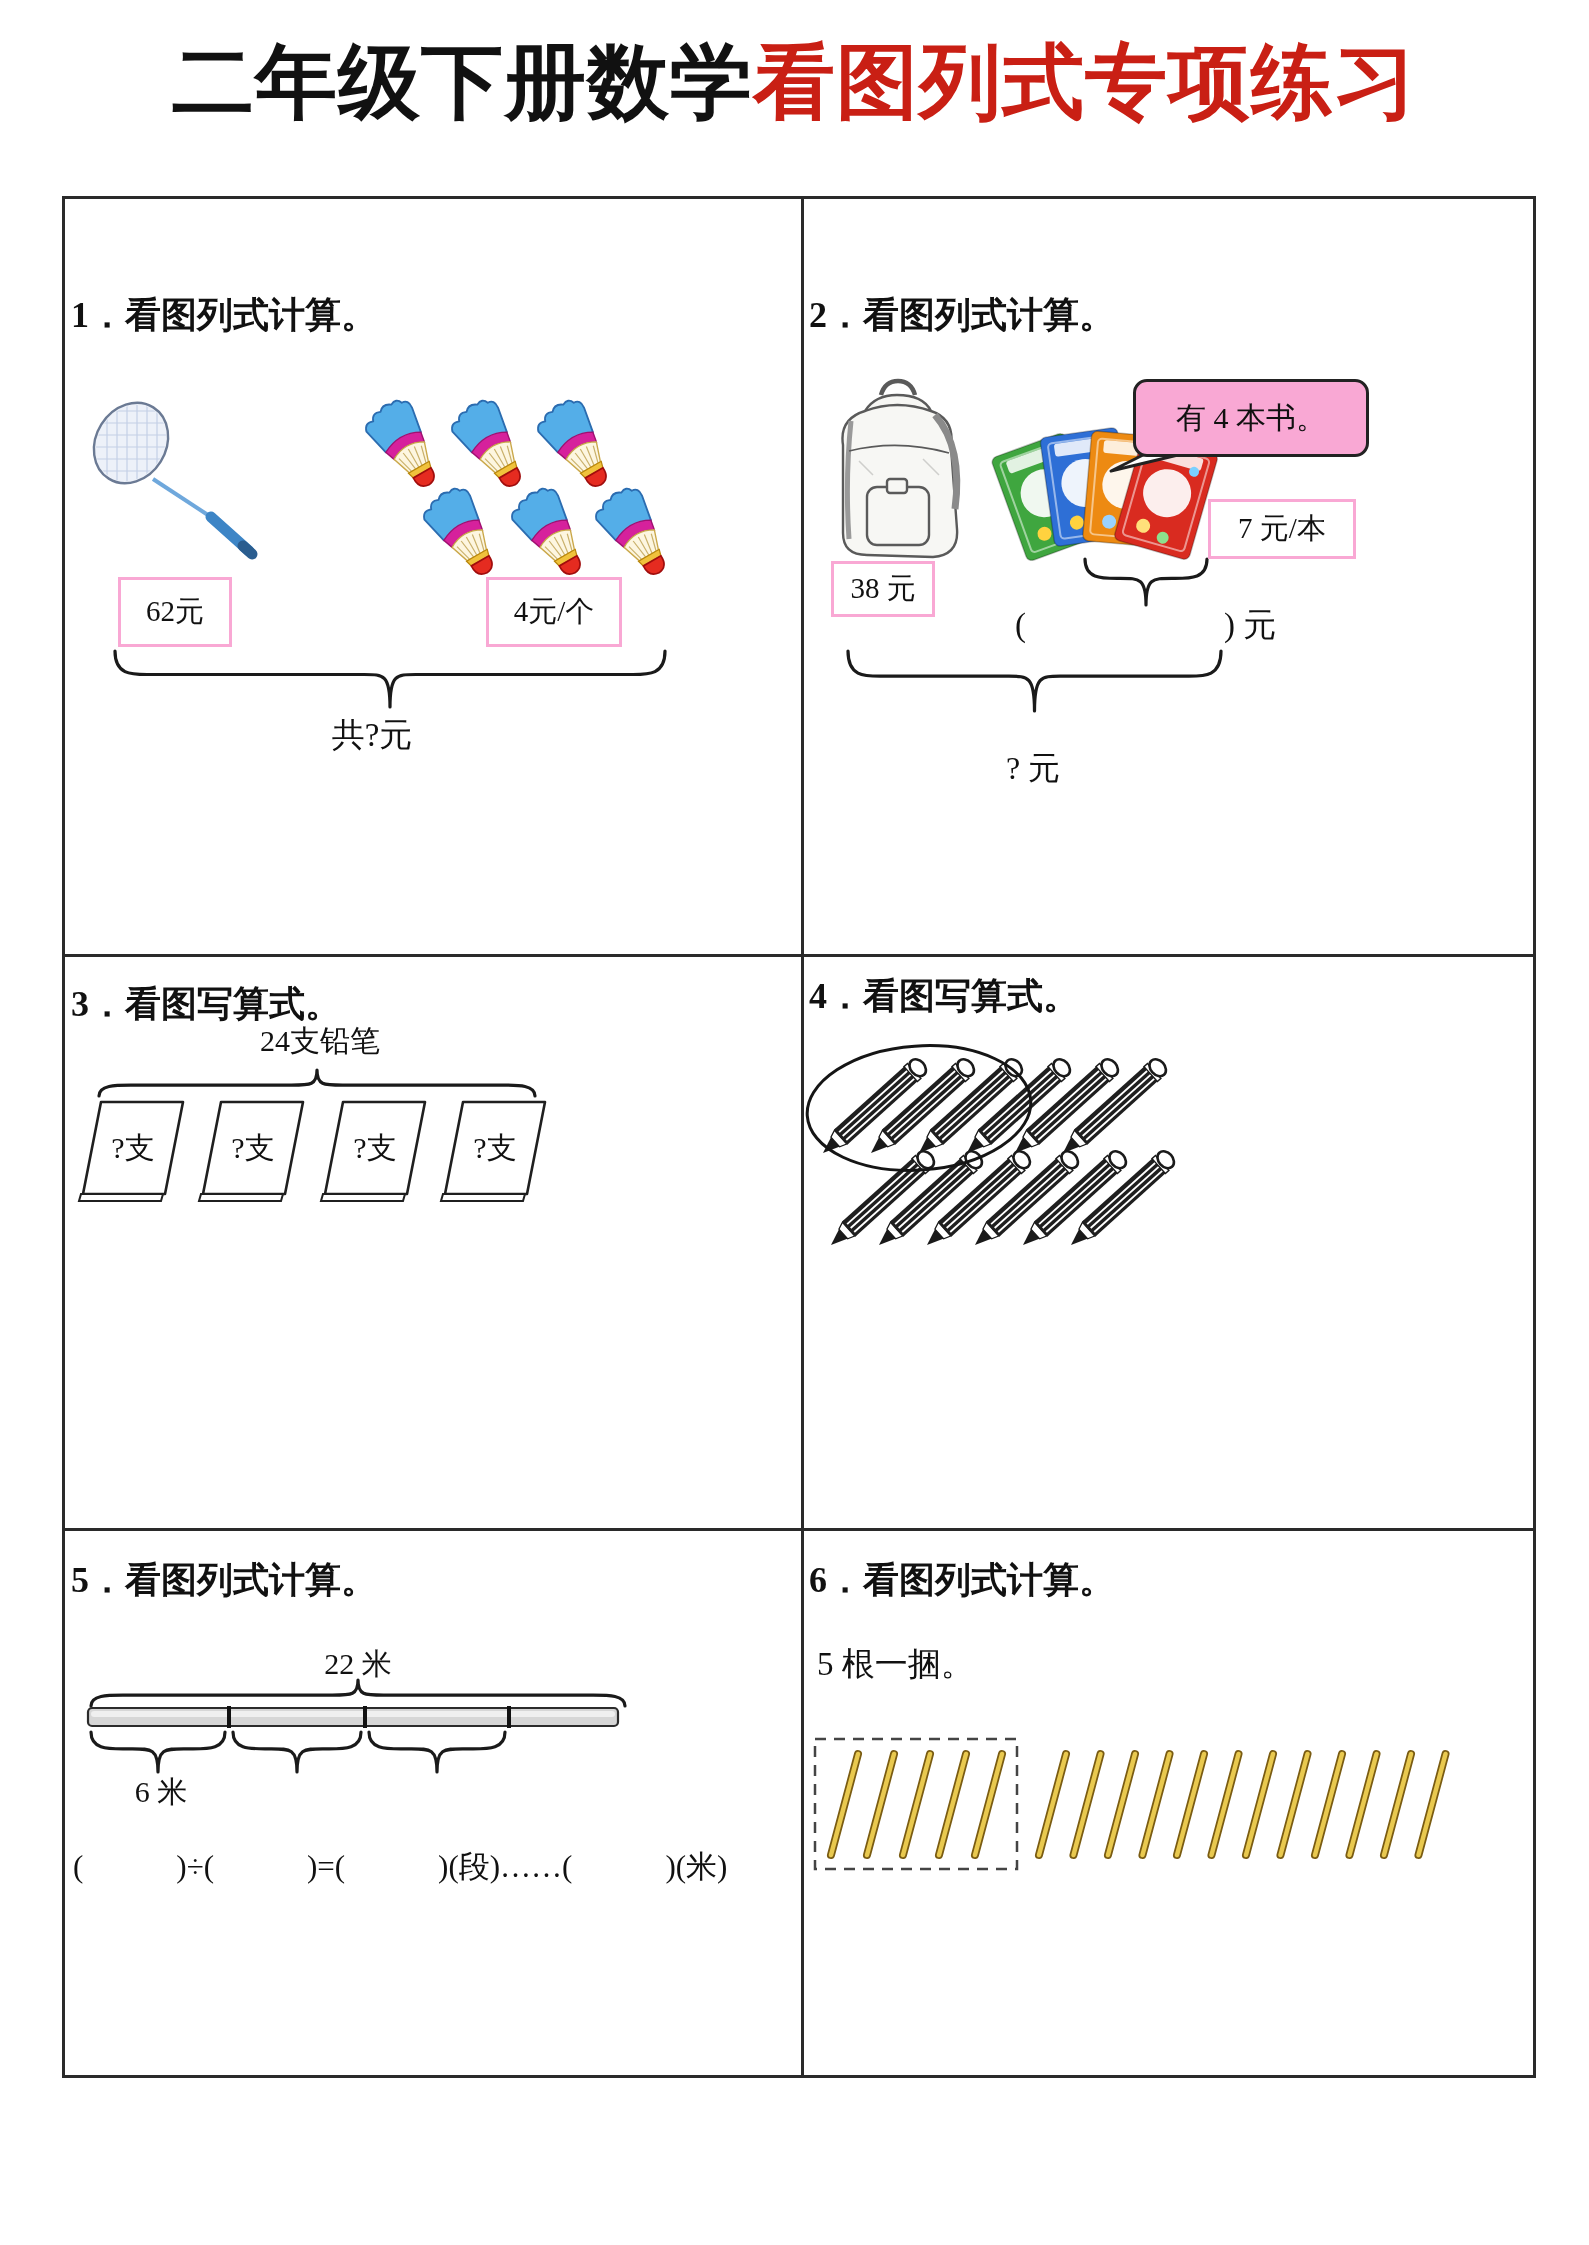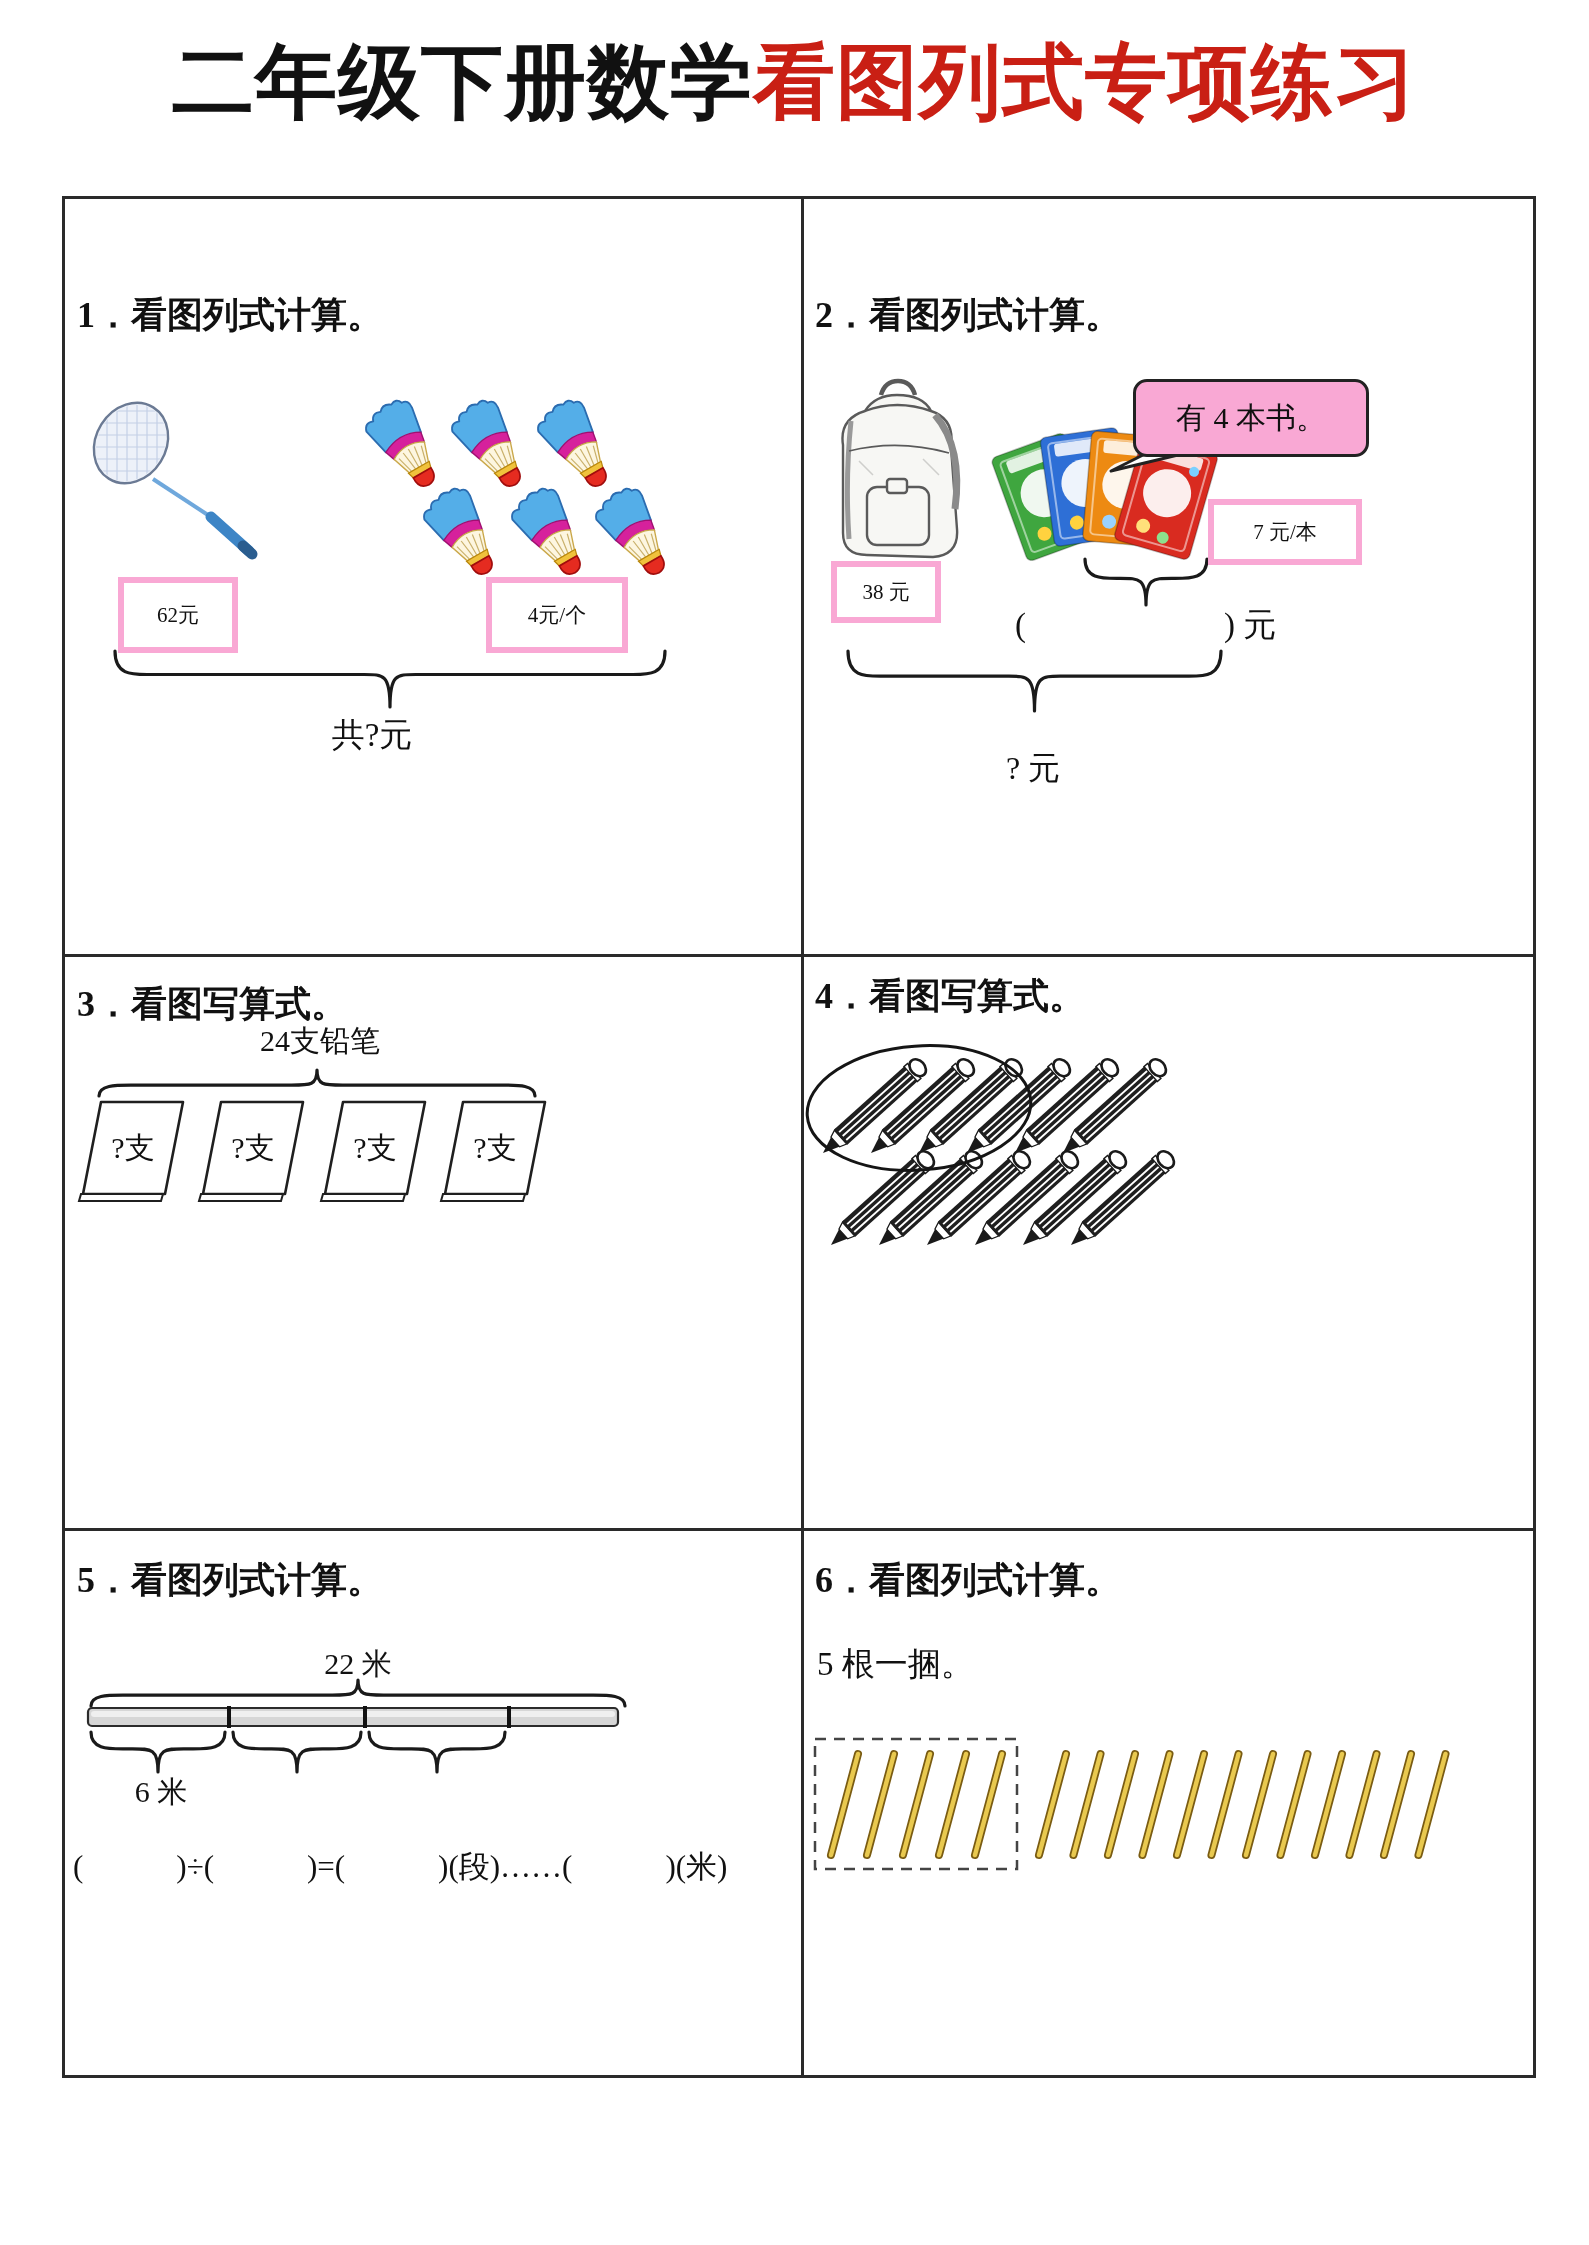--- a/index.html
+++ b/index.html
@@ -11,24 +11,24 @@
   #title .t-red{color:#c91f14;}
   #banner-wrap{position:absolute;top:142px;left:0;width:100%;text-align:center;}
   #banner{display:inline-block;background:#ffe70a;border:3px solid #222;
           padding:1px 20px 3px 20px;font-family:"Liberation Sans",sans-serif;
           font-weight:bold;font-size:40px;color:#9b2b00;white-space:pre;}
   #grid{position:absolute;left:62px;top:196px;width:1468px;height:1876px;
         border:3px solid #2a2a2a;background:#fff;}
   .divider{position:absolute;background:#2a2a2a;}
   .cell{position:absolute;}
   .fig{position:absolute;left:0;top:0;}
-  .hdr{position:absolute;left:12px;font-weight:bold;font-size:36px;white-space:pre;}
-  .pricebox{position:absolute;border:6px solid #f9a8d4;background:#fff;
+  .hdr{position:absolute;left:6px;font-weight:bold;font-size:36px;white-space:pre;}
+  .pricebox{position:absolute;border:3px solid #f9a8d4;background:#fff;
             display:flex;align-items:center;justify-content:center;
-            font-size:21px;white-space:pre;}
+            font-size:29px;white-space:pre;}
   .lbl{position:absolute;font-size:31px;white-space:pre;}
   .lbl.center{text-align:center;}
   .bubble{position:absolute;background:#f9a8d4;border:3px solid #222;border-radius:14px;
           display:flex;align-items:center;justify-content:center;font-size:30px;white-space:pre;}
   .eq{position:absolute;font-size:31px;white-space:pre;}
 </style>
 </head>
 <body>
 
 <svg width="0" height="0" style="position:absolute">

